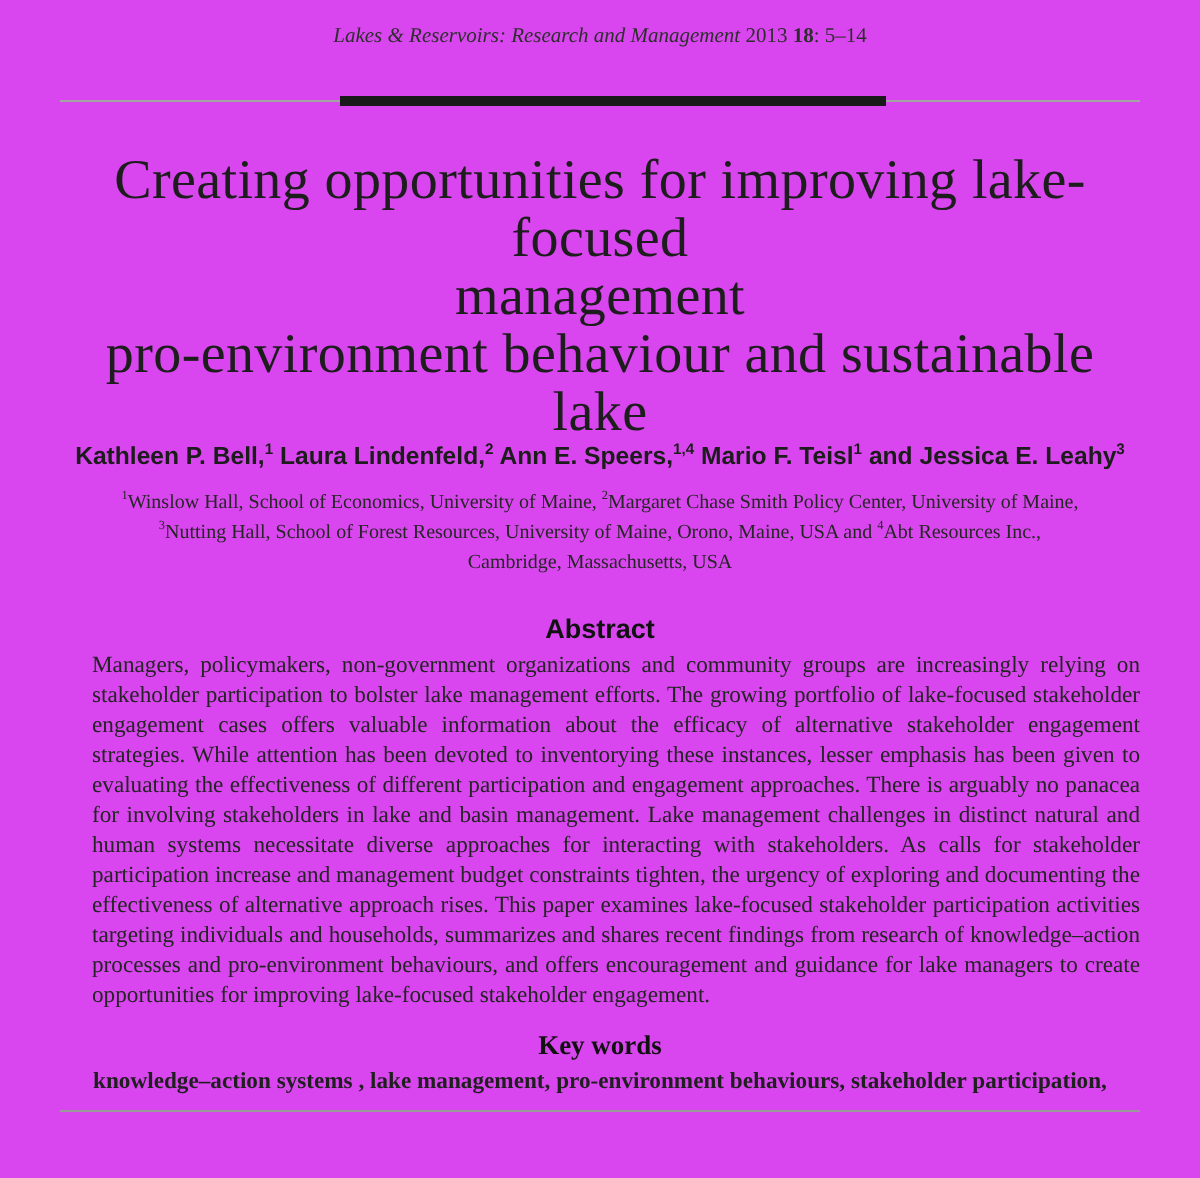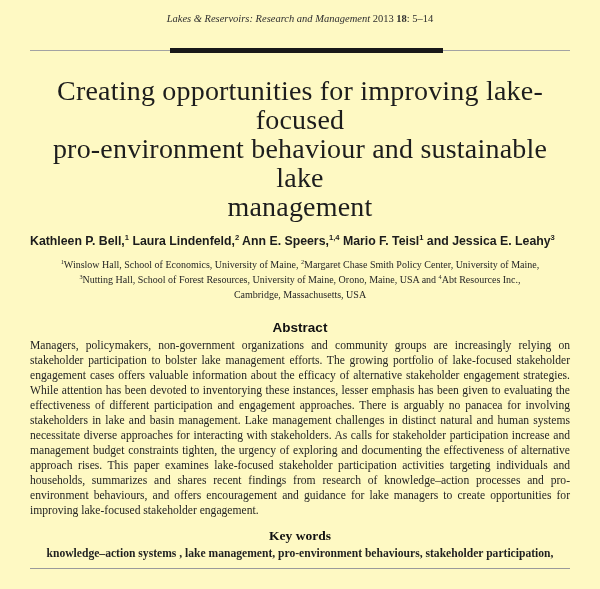--- a/index.html
+++ b/index.html
@@ -4,21 +4,21 @@
 <style>
   html, body {
     margin: 0;
     padding: 0;
     background: #ffffff;
   }
   .page {
     position: relative;
     width: 600px;
     height: 589px;
-    background: #fef9c3;
+    background: #d946ef;
     overflow: hidden;
     color: #212121;
     font-family: "Liberation Serif", "DejaVu Serif", serif;
   }
   .content {
     padding: 0 30px;
   }
   
   .jheader {
     padding-top: 12px;
@@ -53,22 +53,21 @@
     margin: 22px 0 0 0;
     font-size: 28px;
     font-weight: normal;
     line-height: 29px;
     text-align: center;
     color: #1d1d1d;
     letter-spacing: 0.2px;
   }
   .title .tline { display: block; }
   .authors {
-    margin-top: 13px;
-    text-align: left;
+    text-align: center;
     font-family: "Liberation Sans", "DejaVu Sans", sans-serif;
     font-weight: bold;
     font-size: 12.3px;
     line-height: 15px;
     color: #1c1c1c;
     white-space: nowrap;
   }
   sup {
     font-size: 0.62em;
     line-height: 0;
@@ -88,21 +87,21 @@
     font-family: "Liberation Sans", "DejaVu Sans", sans-serif;
     font-weight: bold;
     font-size: 13.5px;
     line-height: 15px;
     color: #111111;
   }
   .abs-head { margin-top: 18px; }
   .kw-head  { margin-top: 10px; font-family: Liberation Serif, serif; }
   
   .abstract {
-    margin: 3px 0 0 0;
+    margin: 3px 0 0 16px;
     font-size: 11.6px;
     line-height: 15px;
     text-align: justify;
     color: #242424;
   }
   
   .keywords {
     margin-top: 3px;
     text-align: center;
     font-size: 11.6px;
@@ -126,22 +125,22 @@
 
     <div class="jheader"><span class="jtitle">Lakes &amp; Reservoirs: Research and Management</span><span> 2013 </span><span class="jvol">18</span><span>: 5–14</span></div>
 
     <div class="header-rule">
       <div class="thin-line"></div>
       <div class="thick-bar"></div>
     </div>
 
     <h1 class="title">
       <span class="tline">Creating opportunities for improving lake-focused</span>
+      <span class="tline">management</span>
       <span class="tline">pro-environment behaviour and sustainable lake</span>
-      <span class="tline">management</span>
     </h1>
 
     <div class="authors"><span>Kathleen P. Bell,</span><sup>1</sup><span> Laura Lindenfeld,</span><sup>2</sup><span> Ann E. Speers,</span><sup>1,4</sup><span> Mario F. Teisl</span><sup>1</sup><span> and Jessica E. Leahy</span><sup>3</sup></div>
 
     <div class="affil">
       <div class="affil-line"><sup>1</sup><span>Winslow Hall, School of Economics, University of Maine, </span><sup>2</sup><span>Margaret Chase Smith Policy Center, University of Maine,</span></div>
       <div class="affil-line"><sup>3</sup><span>Nutting Hall, School of Forest Resources, University of Maine, Orono, Maine, USA and </span><sup>4</sup><span>Abt Resources Inc.,</span></div>
       <div class="affil-line"><span>Cambridge, Massachusetts, USA</span></div>
     </div>
 

